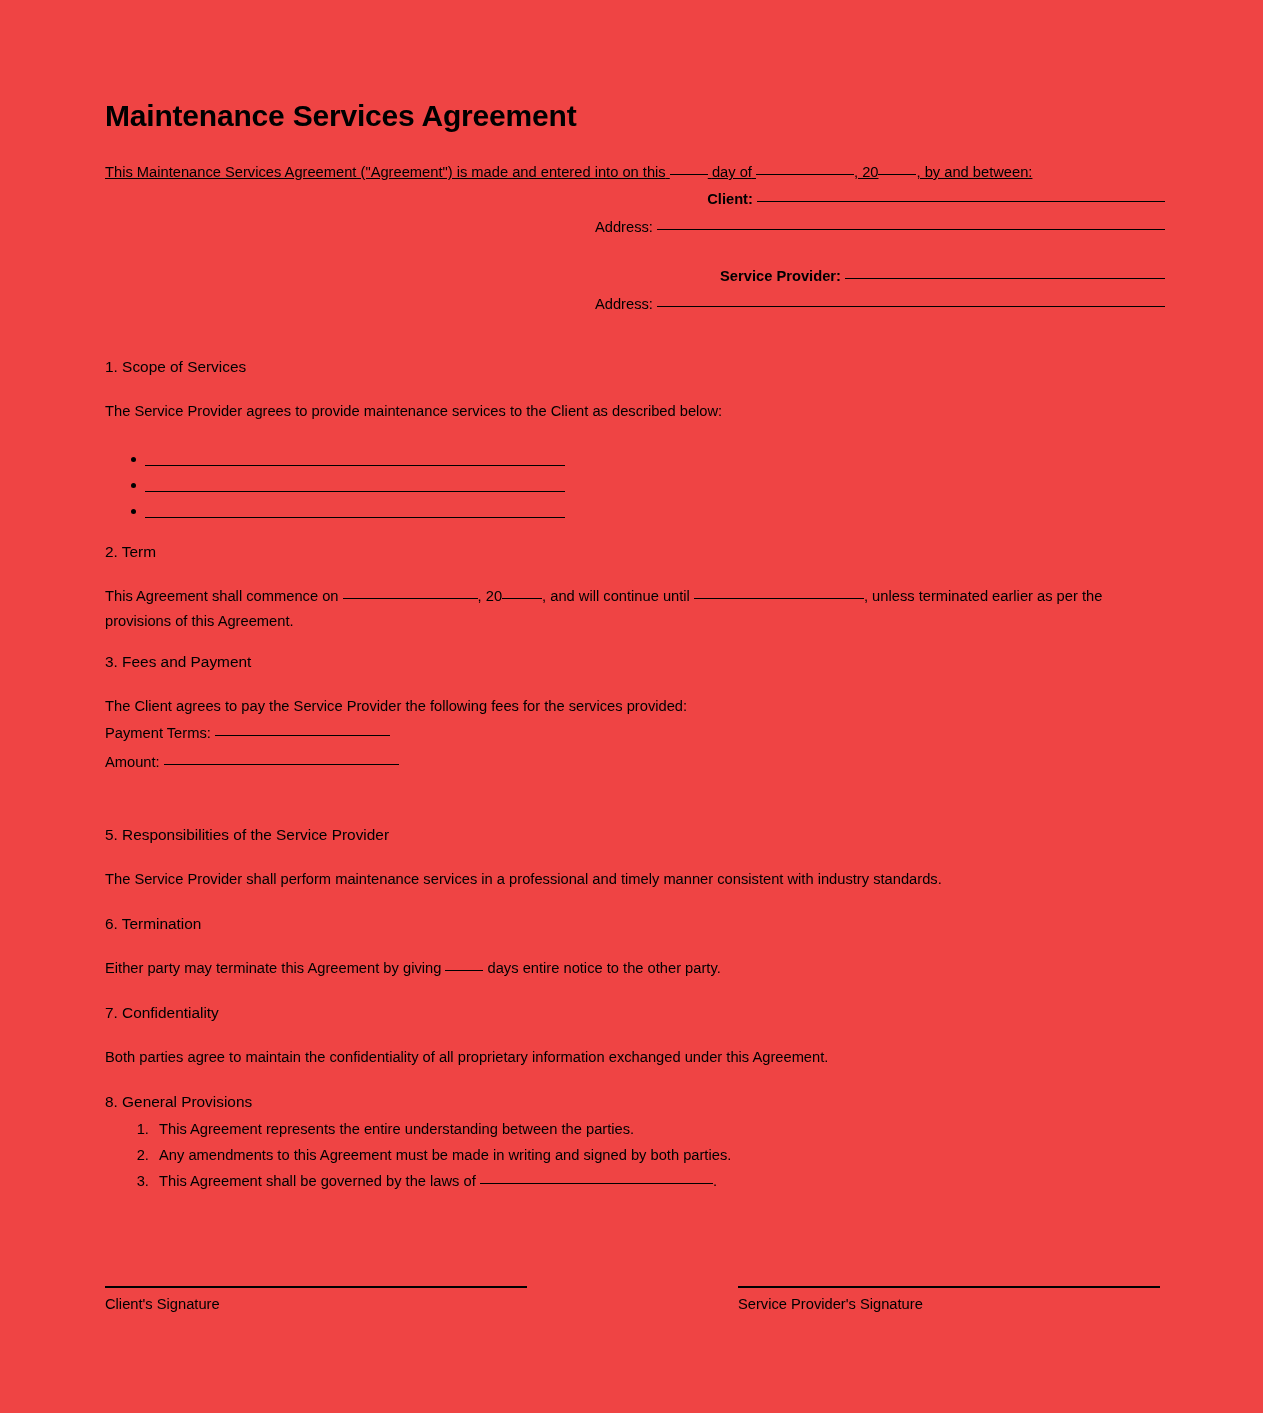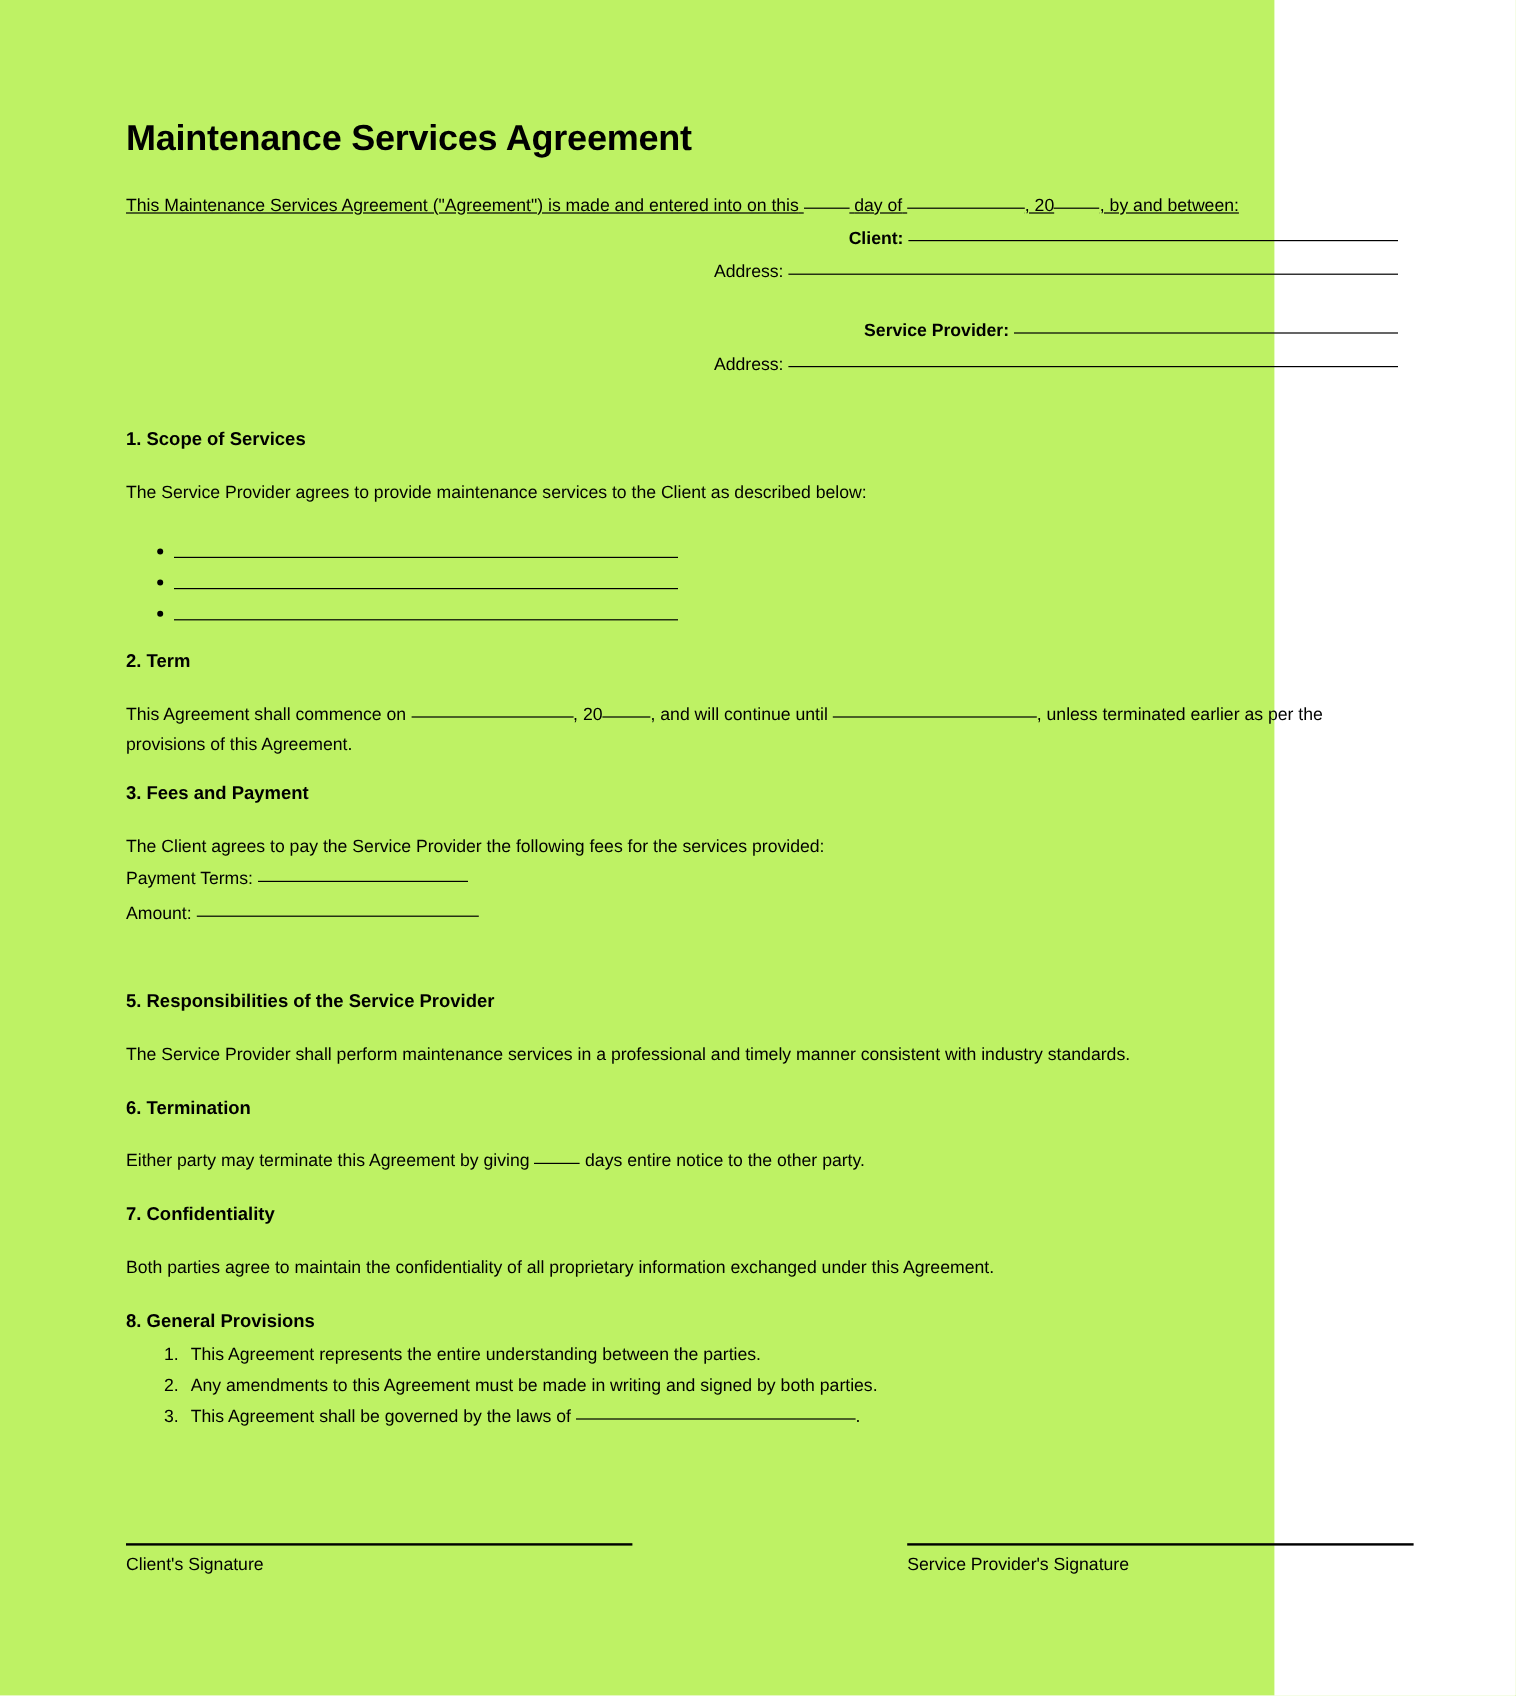--- a/index.html
+++ b/index.html
@@ -11,23 +11,23 @@
   body {
     width: 1263px;
     height: 1413px;
     overflow: hidden;
     font-family: "Liberation Sans", sans-serif;
     color: #000000;
     -webkit-font-smoothing: antialiased;
   }
   .page {
     position: relative;
-    width: 1062px;
+    width: 1263px;
     height: 1413px;
-    background: #bef264;
+    background: #ef4444;
     box-sizing: border-box;
   }
   .doc-body {
     position: absolute;
     left: 105px;
     top: 98px;
     width: 1060px;
   }
 
   h1.doc-title {
@@ -71,21 +71,21 @@
     vertical-align: 2px;
     height: 13px;
   }
   .b-client    { width: 408px; }
   .b-addr1     { width: 508px; }
   .b-provider  { width: 320px; }
   .b-addr2     { width: 508px; }
 
   h2.sec-title {
     font-size: 15.4px;
-    font-weight: bold;
+    font-weight: normal;
     line-height: 1.3;
     margin: 0 0 22px 0;
   }
   .sec-gap { height: 18px; }
 
   .sec { margin-bottom: 0; }
 
   
   ul.blank-list {
     list-style: none;
@@ -149,21 +149,21 @@
     position: absolute;
     left: 105px;
     top: 1286px;
     width: 1060px;
   }
   .sig-col {
     position: absolute;
     top: 0;
   }
   .sig-col.left  { left: 0px;   width: 422px; }
-  .sig-col.right { left: 651px; width: 422px; }
+  .sig-col.right { left: 633px; width: 422px; }
   .sig-line {
     border-top: 2px solid #000;
     width: 100%;
     height: 0;
   }
   .sig-label {
     font-size: 14.7px;
     line-height: 20px;
     margin-top: 6px;
     white-space: nowrap;

